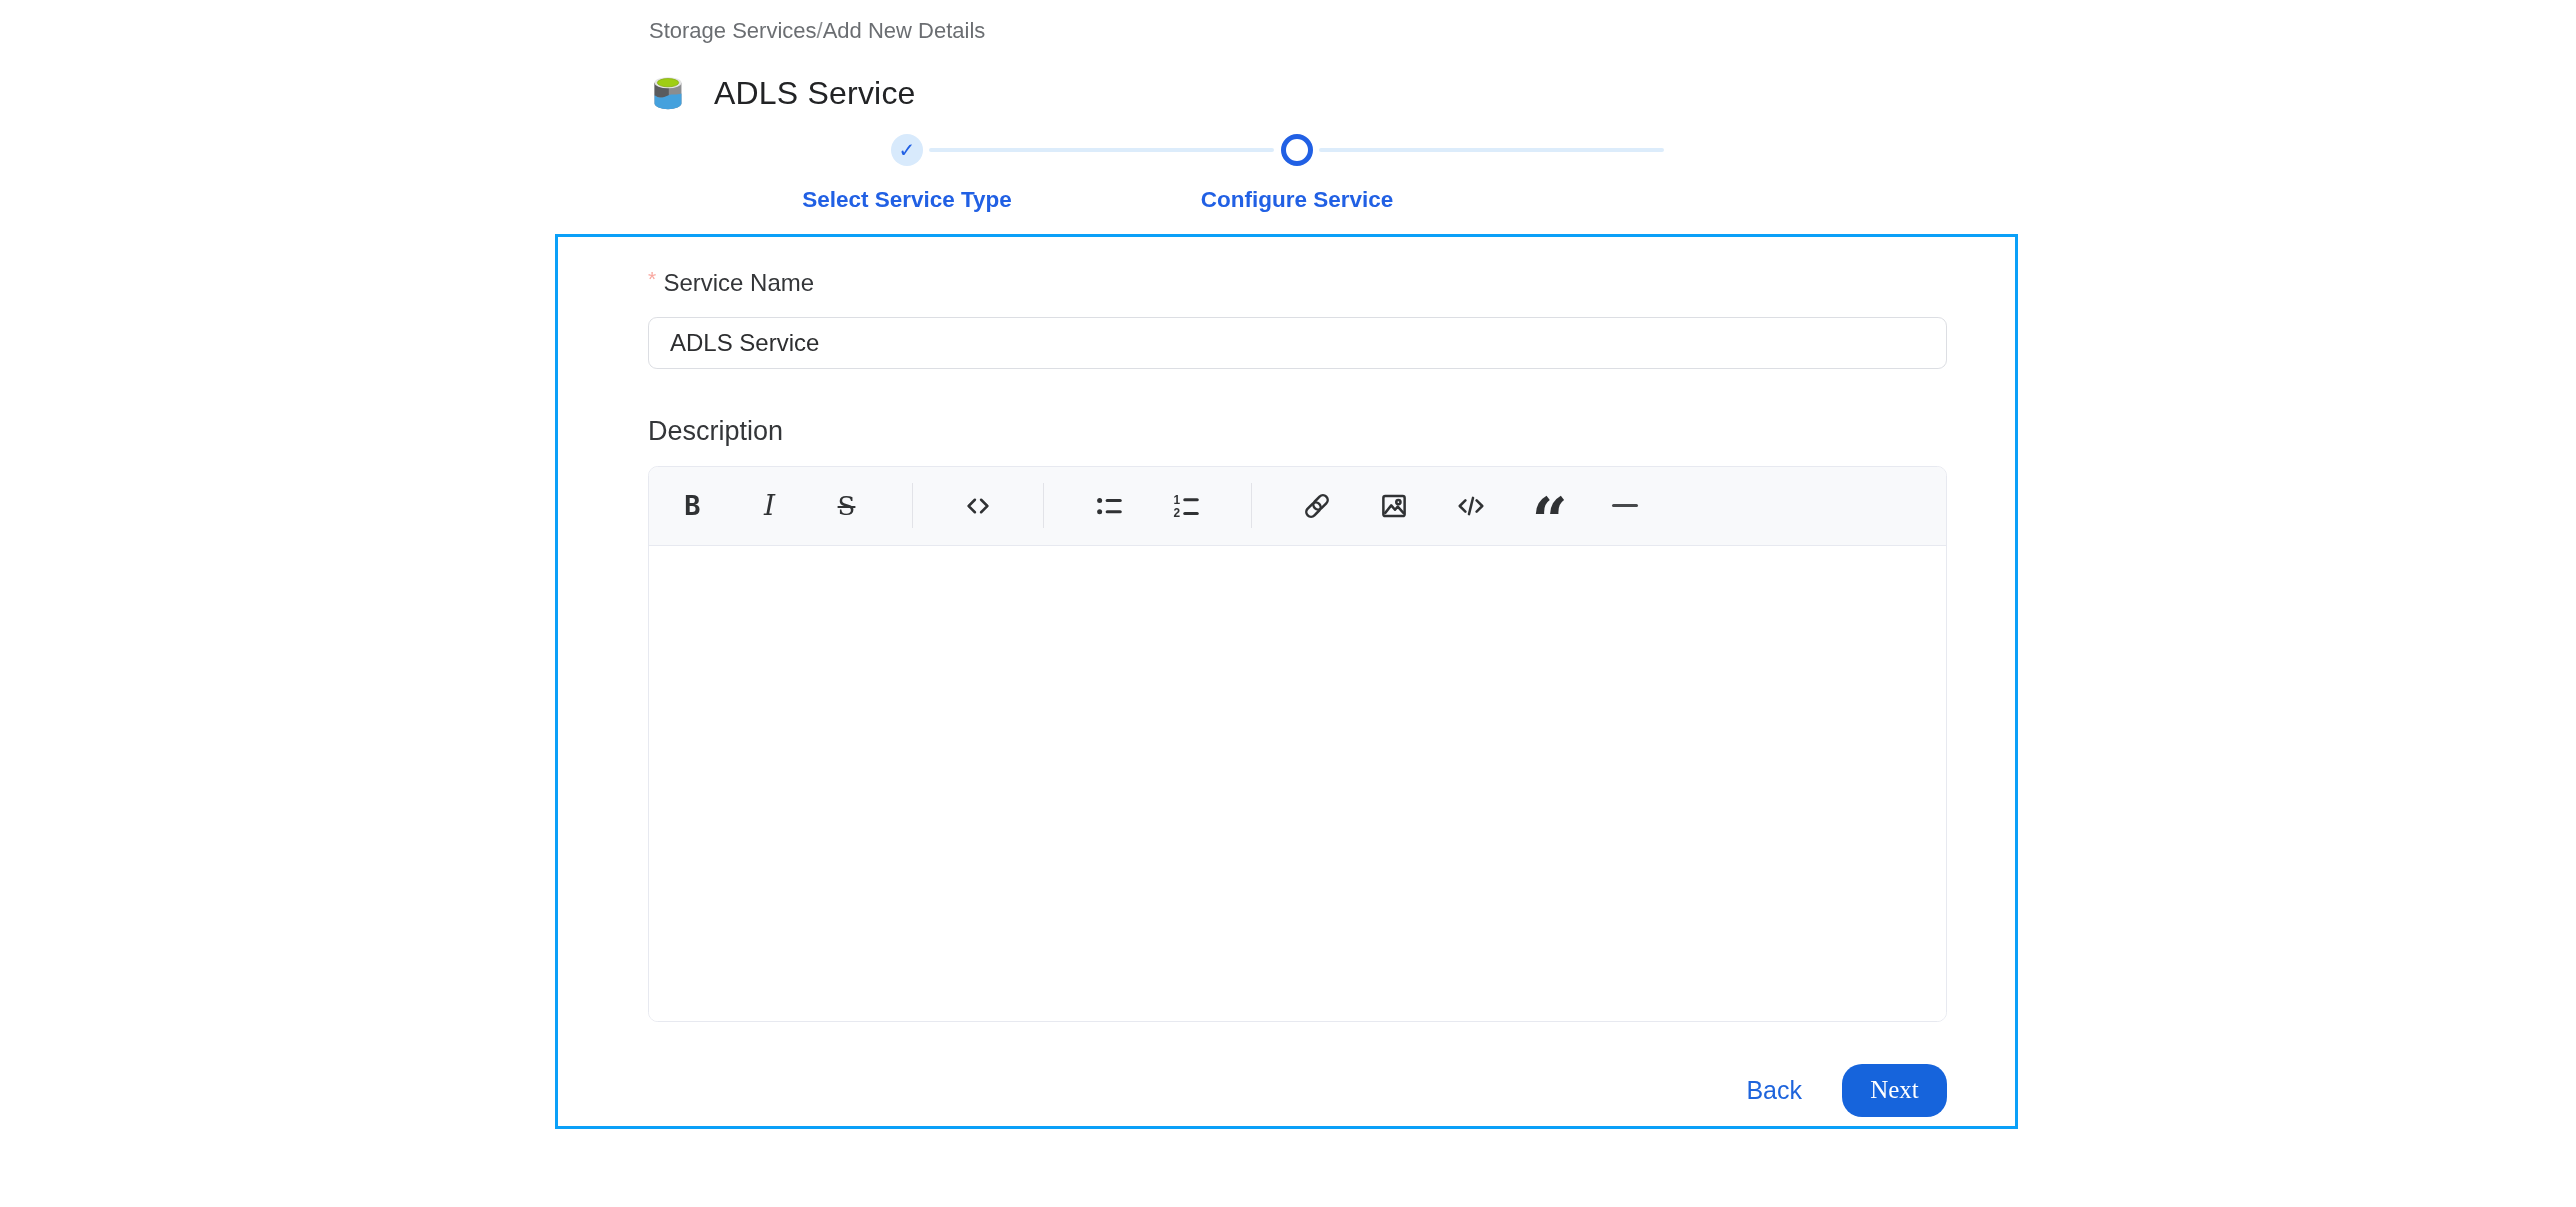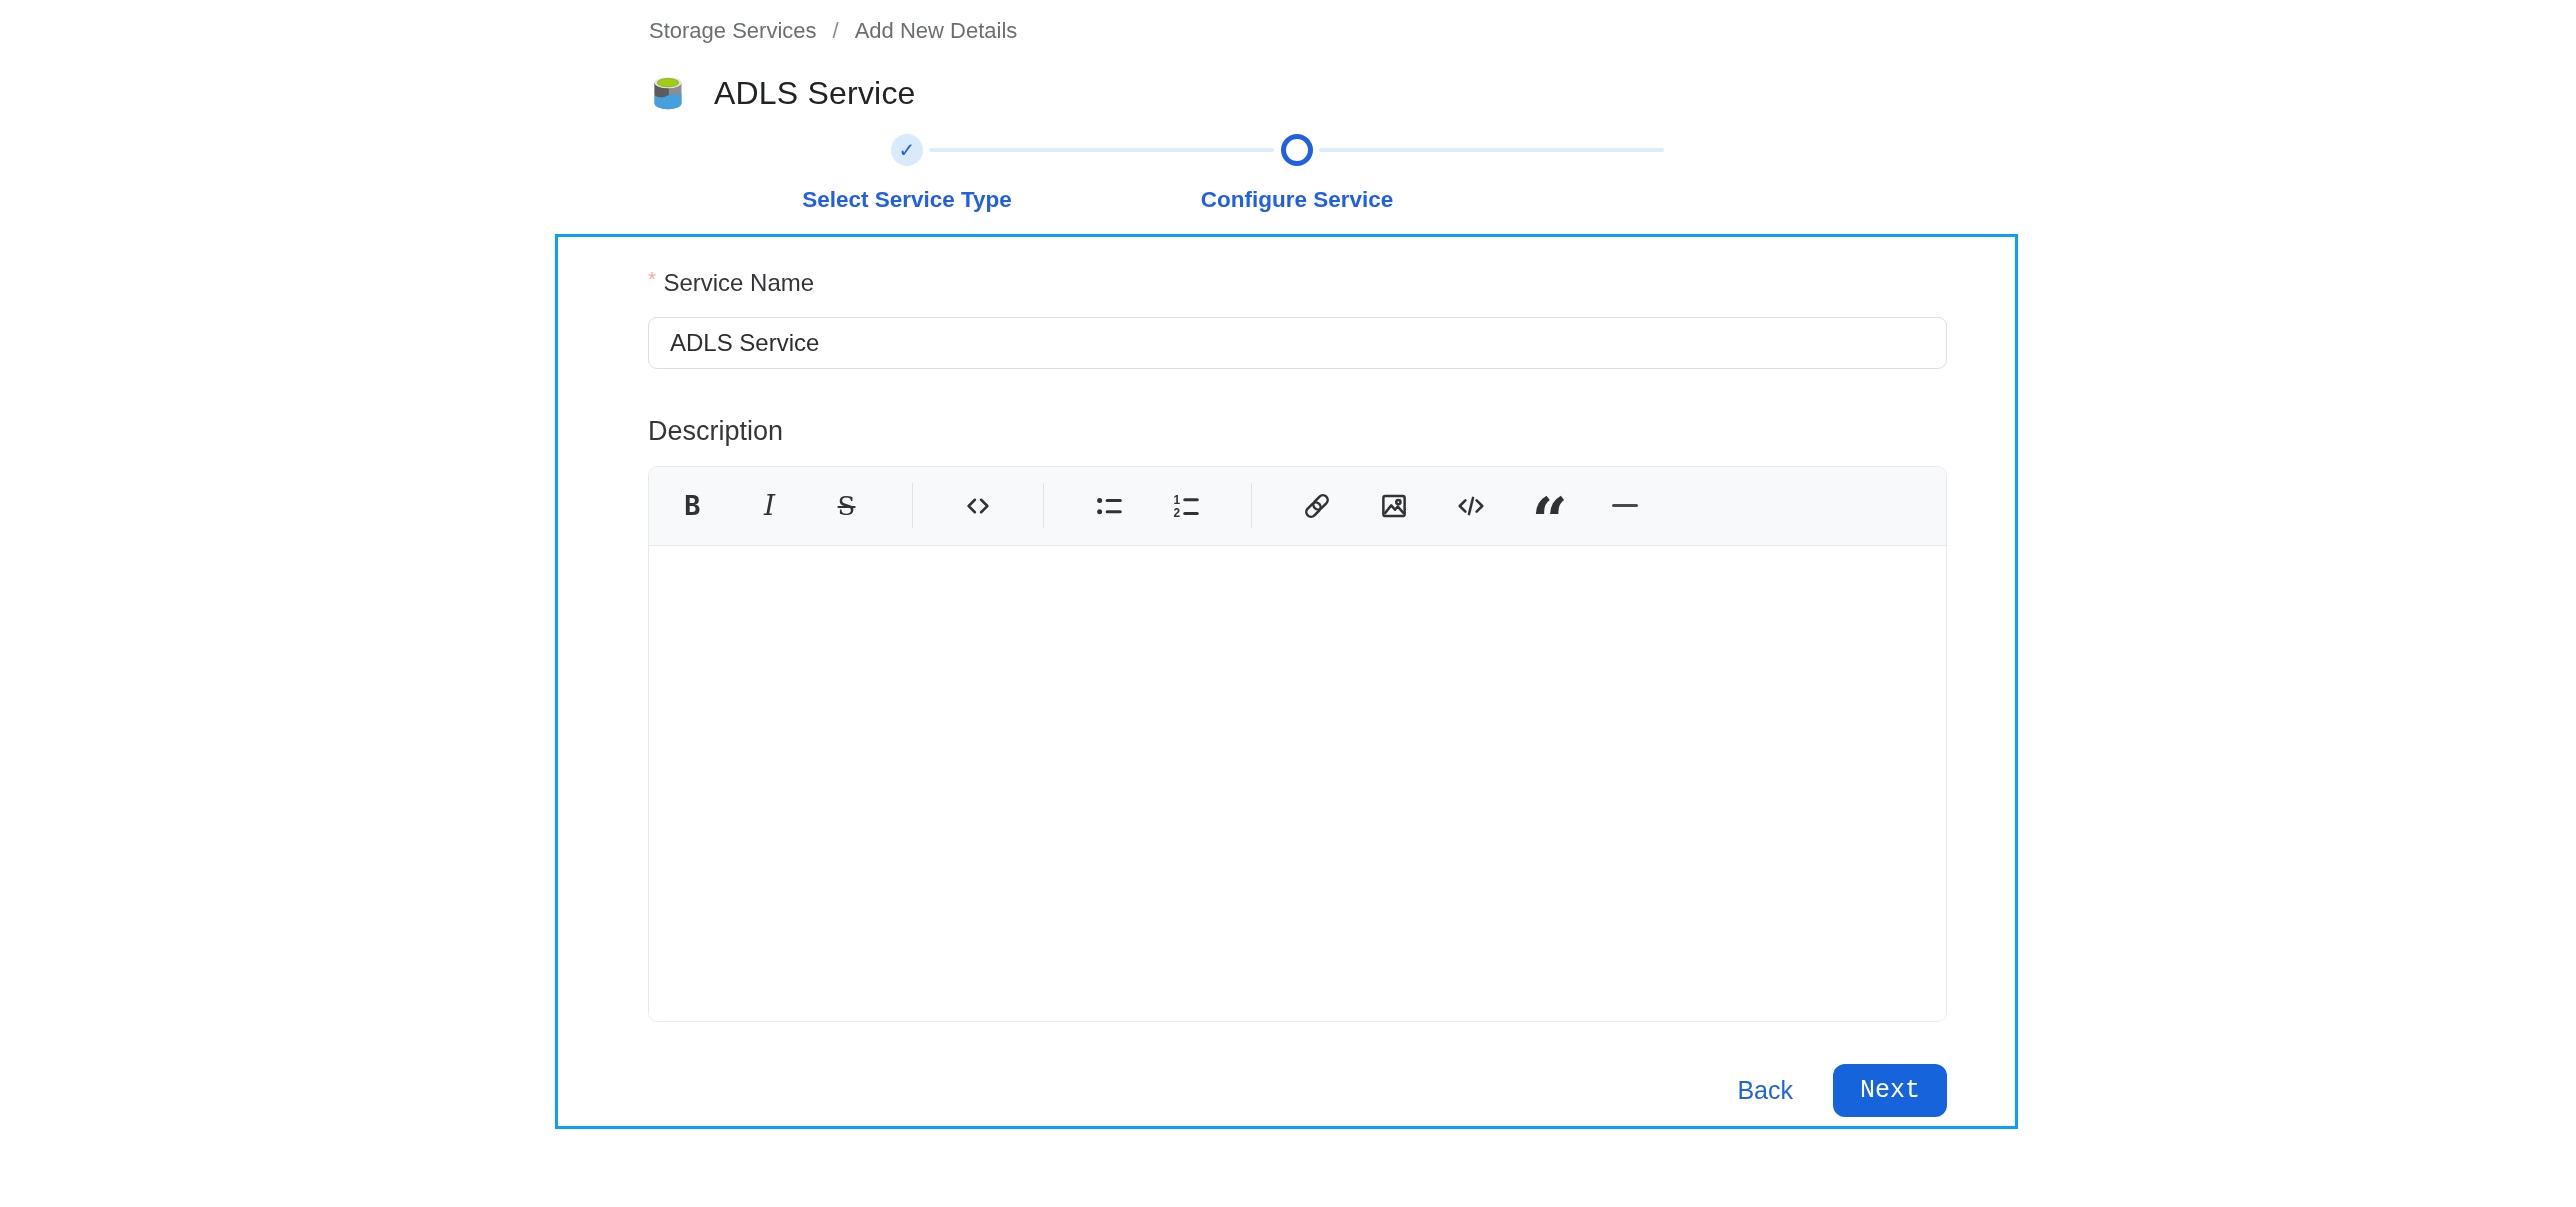--- a/index.html
+++ b/index.html
@@ -1,21 +1,21 @@
 <!DOCTYPE html>
 <html style="font-size:13px"><head>
 <meta charset="utf-8">
 <style>
   * { margin:0; padding:0; box-sizing:border-box; }
   html,body { width:2576px; height:1208px; background:#ffffff; overflow:hidden;
               font-family:"Liberation Sans","DejaVu Sans",sans-serif; }
 
   
   .breadcrumb { position:absolute; left:649px; top:17.7px; display:flex; align-items:center;
-                gap:16px; font-size:22px; color:#6b6e72; }
+                font-size:22px; color:#6b6e72; }
   .breadcrumb .crumb { color:#6b6e72; cursor:pointer; }
   .breadcrumb .sep { color:#8a8d90; }
 
   
   .title-row { position:absolute; left:649px; top:74px; display:flex; align-items:center; gap:27px; }
   .title-row .svc-icon { width:38px; height:38px; flex:0 0 auto; }
   .page-title { font-size:32px; color:#222325; font-weight:500; letter-spacing:0.2px; }
 
   
   .stepper { position:absolute; left:712px; top:134px; width:1169px; height:89px; }
@@ -63,21 +63,21 @@
   .glyph-q { font-size:63px; font-family:"DejaVu Serif",serif; font-weight:bold;
              line-height:0; margin-top:31px; letter-spacing:-3.2px; }
   .glyph-hr { width:26px; height:2.8px; background:#47494b; border-radius:1.6px; }
   .tb-divider { width:1.2px; height:45px; background:#e2e3e8; margin:0 10.5px; flex:0 0 auto; }
   .editor-body { flex:1; background:#fff; cursor:text; }
 
   
   .card-footer { margin-top:42px; display:flex; justify-content:flex-end; align-items:center; gap:40px; }
   .back-link { color:#1e64dc; font-size:25px; cursor:pointer;text-align:center; }
   .next-btn { min-width:105px; height:53px; padding:0 27px; background:#1664dc; color:#ffffff;
-              border:none; border-radius:12px; font-size:25px; font-family:Liberation Mono, monospace; cursor:pointer; }
+              border:none; border-radius:20px; font-size:25px; font-family:Liberation Serif, serif; cursor:pointer; }
 </style>
 </head>
 <body>
 
 <nav class="breadcrumb">
   <span class="crumb">Storage Services</span>
   <span class="sep">/</span>
   <span class="crumb">Add New Details</span>
 </nav>
 

